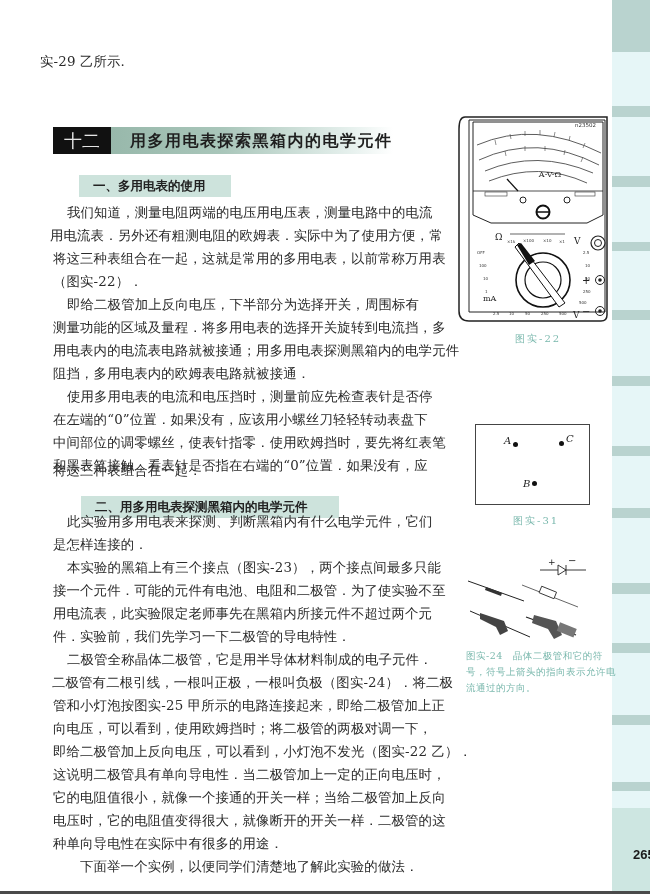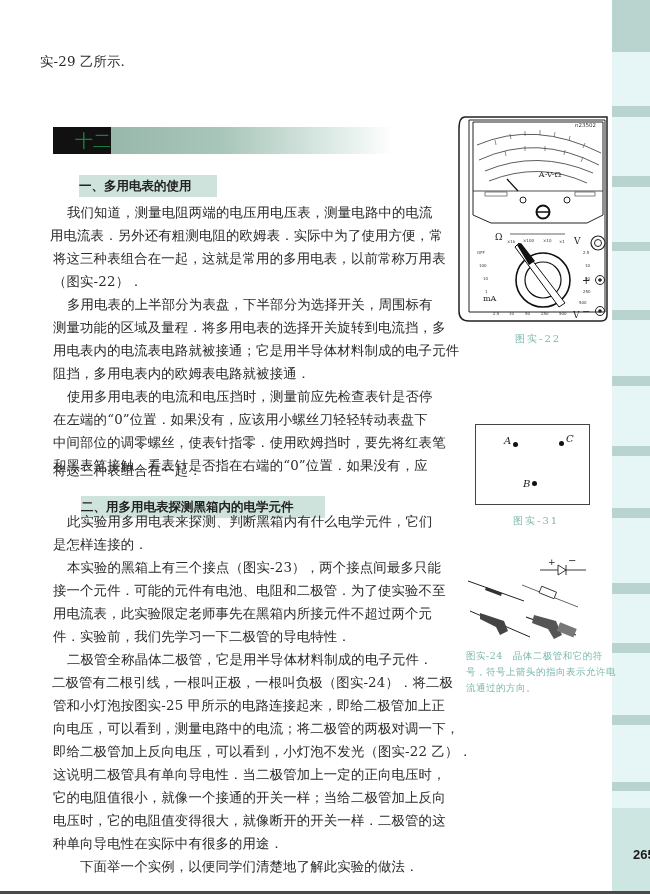--- a/index.html
+++ b/index.html
@@ -10,27 +10,27 @@
   .side-bottom { position:absolute; left:0; top:808px; width:38px; height:84px; background:#cde6e1; }
   .page-number { position:absolute; left:633px; top:847px; font-family:"Liberation Sans",sans-serif;
                  font-weight:bold; font-size:13px; color:#1a1a1a; }
   .bottom-rule { position:absolute; left:0; top:891px; width:650px; height:3px; background:#4a4a4a; }
 
   .line { position:absolute; font-size:13.4px; line-height:16px; white-space:nowrap; letter-spacing:0.15px; }
   .top-line { left:40px; top:54px; }
 
   .chapter-header { position:absolute; left:53px; top:127px; width:340px; height:27px;
                     background:linear-gradient(90deg,#8fb1a3 0%,#a9c6ba 50%,#e7f1ee 88%,#ffffff 100%); }
-  .chapter-num { position:absolute; left:0; top:0; width:58px; height:27px; background:#111111; color:#15803d;
-                 font-family:"DejaVu Sans","Liberation Sans",sans-serif; font-size:18px; line-height:27px; text-align:right; }
+  .chapter-num { position:absolute; left:0; top:0; width:58px; height:27px; background:#111111; color:#e5e5e5;
+                 font-family:"DejaVu Sans","Liberation Sans",sans-serif; font-size:18px; line-height:27px; text-align:center; }
   .chapter-title { position:absolute; left:77px; top:0; font-family:"DejaVu Sans","Liberation Sans",sans-serif;
                    font-weight:bold; font-size:16px; line-height:27px; color:#1f1f1f; letter-spacing:1.5px; }
 
   .section-head { position:absolute; height:22px; background:#cde3dc; font-family:"DejaVu Sans","Liberation Sans",sans-serif;
-                  font-weight:bold; font-size:12.5px; line-height:22px; color:#222; }
+                  font-weight:bold; font-size:12.5px; line-height:22px; color:#222; padding-left:14px; }
   .sec1 { left:79px; top:175px; width:138px; }
   .sec2 { left:81px; top:496px; width:244px; }
 
   .figure { position:absolute; }
   .caption { position:absolute; font-size:10px; color:#7ab8ad; letter-spacing:2px; white-space:nowrap; }
   .caption-long { position:absolute; font-size:9.5px; color:#7ab8ad; line-height:16px; width:150px; letter-spacing:0.5px; }
   .dot-label { position:absolute; font-style:italic; font-size:10px; color:#222; }
   .dot { position:absolute; width:5px; height:5px; border-radius:50%; background:#111; }
 </style>
 </head>
@@ -51,52 +51,53 @@
   <div class="side-band" style="top:782px;height:9px"></div>
   <div class="side-bottom"></div>
 </div>
 <div class="page-number">265</div>
 <div class="bottom-rule"></div>
 
 <div class="line top-line">实-29 乙所示.</div>
 
 <div class="chapter-header">
   <div class="chapter-num">十二</div>
+  <div class="chapter-title">用多用电表探索黑箱内的电学元件</div>
 </div>
 
 <div class="section-head sec1">一、多用电表的使用</div>
 <div>
   <div class="line" style="left:67px;top:205px">我们知道，测量电阻两端的电压用电压表，测量电路中的电流</div>
   <div class="line" style="left:50px;top:228px">用电流表．另外还有粗测电阻的欧姆表．实际中为了使用方便，常</div>
   <div class="line" style="left:53px;top:251px">将这三种表组合在一起，这就是常用的多用电表，以前常称万用表</div>
   <div class="line" style="left:53px;top:274px">（图实-22）．</div>
-  <div class="line" style="left:67px;top:297px">多用电表的上半部分为表盘，下半部分为选择开关，周围标有</div>
+  <div class="line" style="left:67px;top:297px">即给二极管加上反向电压，下半部分为选择开关，周围标有</div>
   <div class="line" style="left:53px;top:320px">测量功能的区域及量程．将多用电表的选择开关旋转到电流挡，多</div>
-  <div class="line" style="left:53px;top:343px">用电表内的电流表电路就被接通；它是用半导体材料制成的电子元件</div>
+  <div class="line" style="left:53px;top:343px">用电表内的电流表电路就被接通；用多用电表探测黑箱内的电学元件</div>
   <div class="line" style="left:53px;top:366px">阻挡，多用电表内的欧姆表电路就被接通．</div>
   <div class="line" style="left:67px;top:389px">使用多用电表的电流和电压挡时，测量前应先检查表针是否停</div>
   <div class="line" style="left:53px;top:412px">在左端的“0”位置．如果没有，应该用小螺丝刀轻轻转动表盘下</div>
   <div class="line" style="left:53px;top:435px">中间部位的调零螺丝，使表针指零．使用欧姆挡时，要先将红表笔</div>
   <div class="line" style="left:53px;top:458px">和黑表笔接触，看表针是否指在右端的“0”位置．如果没有，应</div>
 
 </div>
 <div class="line" style="left:53px;top:463px">将这三种表组合在一起．</div>
 
 <div class="section-head sec2">二、用多用电表探测黑箱内的电学元件</div>
 <div>
   <div class="line" style="left:67px;top:514px">此实验用多用电表来探测、判断黑箱内有什么电学元件，它们</div>
   <div class="line" style="left:53px;top:537px">是怎样连接的．</div>
   <div class="line" style="left:67px;top:560px">本实验的黑箱上有三个接点（图实-23），两个接点间最多只能</div>
   <div class="line" style="left:53px;top:583px">接一个元件．可能的元件有电池、电阻和二极管．为了使实验不至</div>
   <div class="line" style="left:53px;top:606px">用电流表，此实验限定老师事先在黑箱内所接元件不超过两个元</div>
   <div class="line" style="left:53px;top:629px">件．实验前，我们先学习一下二极管的导电特性．</div>
   <div class="line" style="left:67px;top:652px">二极管全称晶体二极管，它是用半导体材料制成的电子元件．</div>
   <div class="line" style="left:52px;top:675px">二极管有二根引线，一根叫正极，一根叫负极（图实-24）．将二极</div>
   <div class="line" style="left:53px;top:698px">管和小灯泡按图实-25 甲所示的电路连接起来，即给二极管加上正</div>
-  <div class="line" style="left:53px;top:721px">向电压，可以看到，测量电路中的电流；将二极管的两极对调一下，</div>
+  <div class="line" style="left:53px;top:721px">向电压，可以看到，使用欧姆挡时；将二极管的两极对调一下，</div>
   <div class="line" style="left:53px;top:744px">即给二极管加上反向电压，可以看到，小灯泡不发光（图实-22 乙）．</div>
   <div class="line" style="left:53px;top:767px">这说明二极管具有单向导电性．当二极管加上一定的正向电压时，</div>
   <div class="line" style="left:53px;top:790px">它的电阻值很小，就像一个接通的开关一样；当给二极管加上反向</div>
   <div class="line" style="left:53px;top:813px">电压时，它的电阻值变得很大，就像断开的开关一样．二极管的这</div>
   <div class="line" style="left:53px;top:836px">种单向导电性在实际中有很多的用途．</div>
   <div class="line" style="left:80px;top:859px">下面举一个实例，以便同学们清楚地了解此实验的做法．</div>
 </div>
 
 <div class="figure" style="left:455px;top:115px;width:156px;height:212px">
   <svg width="156" height="212" viewBox="0 0 156 212">

